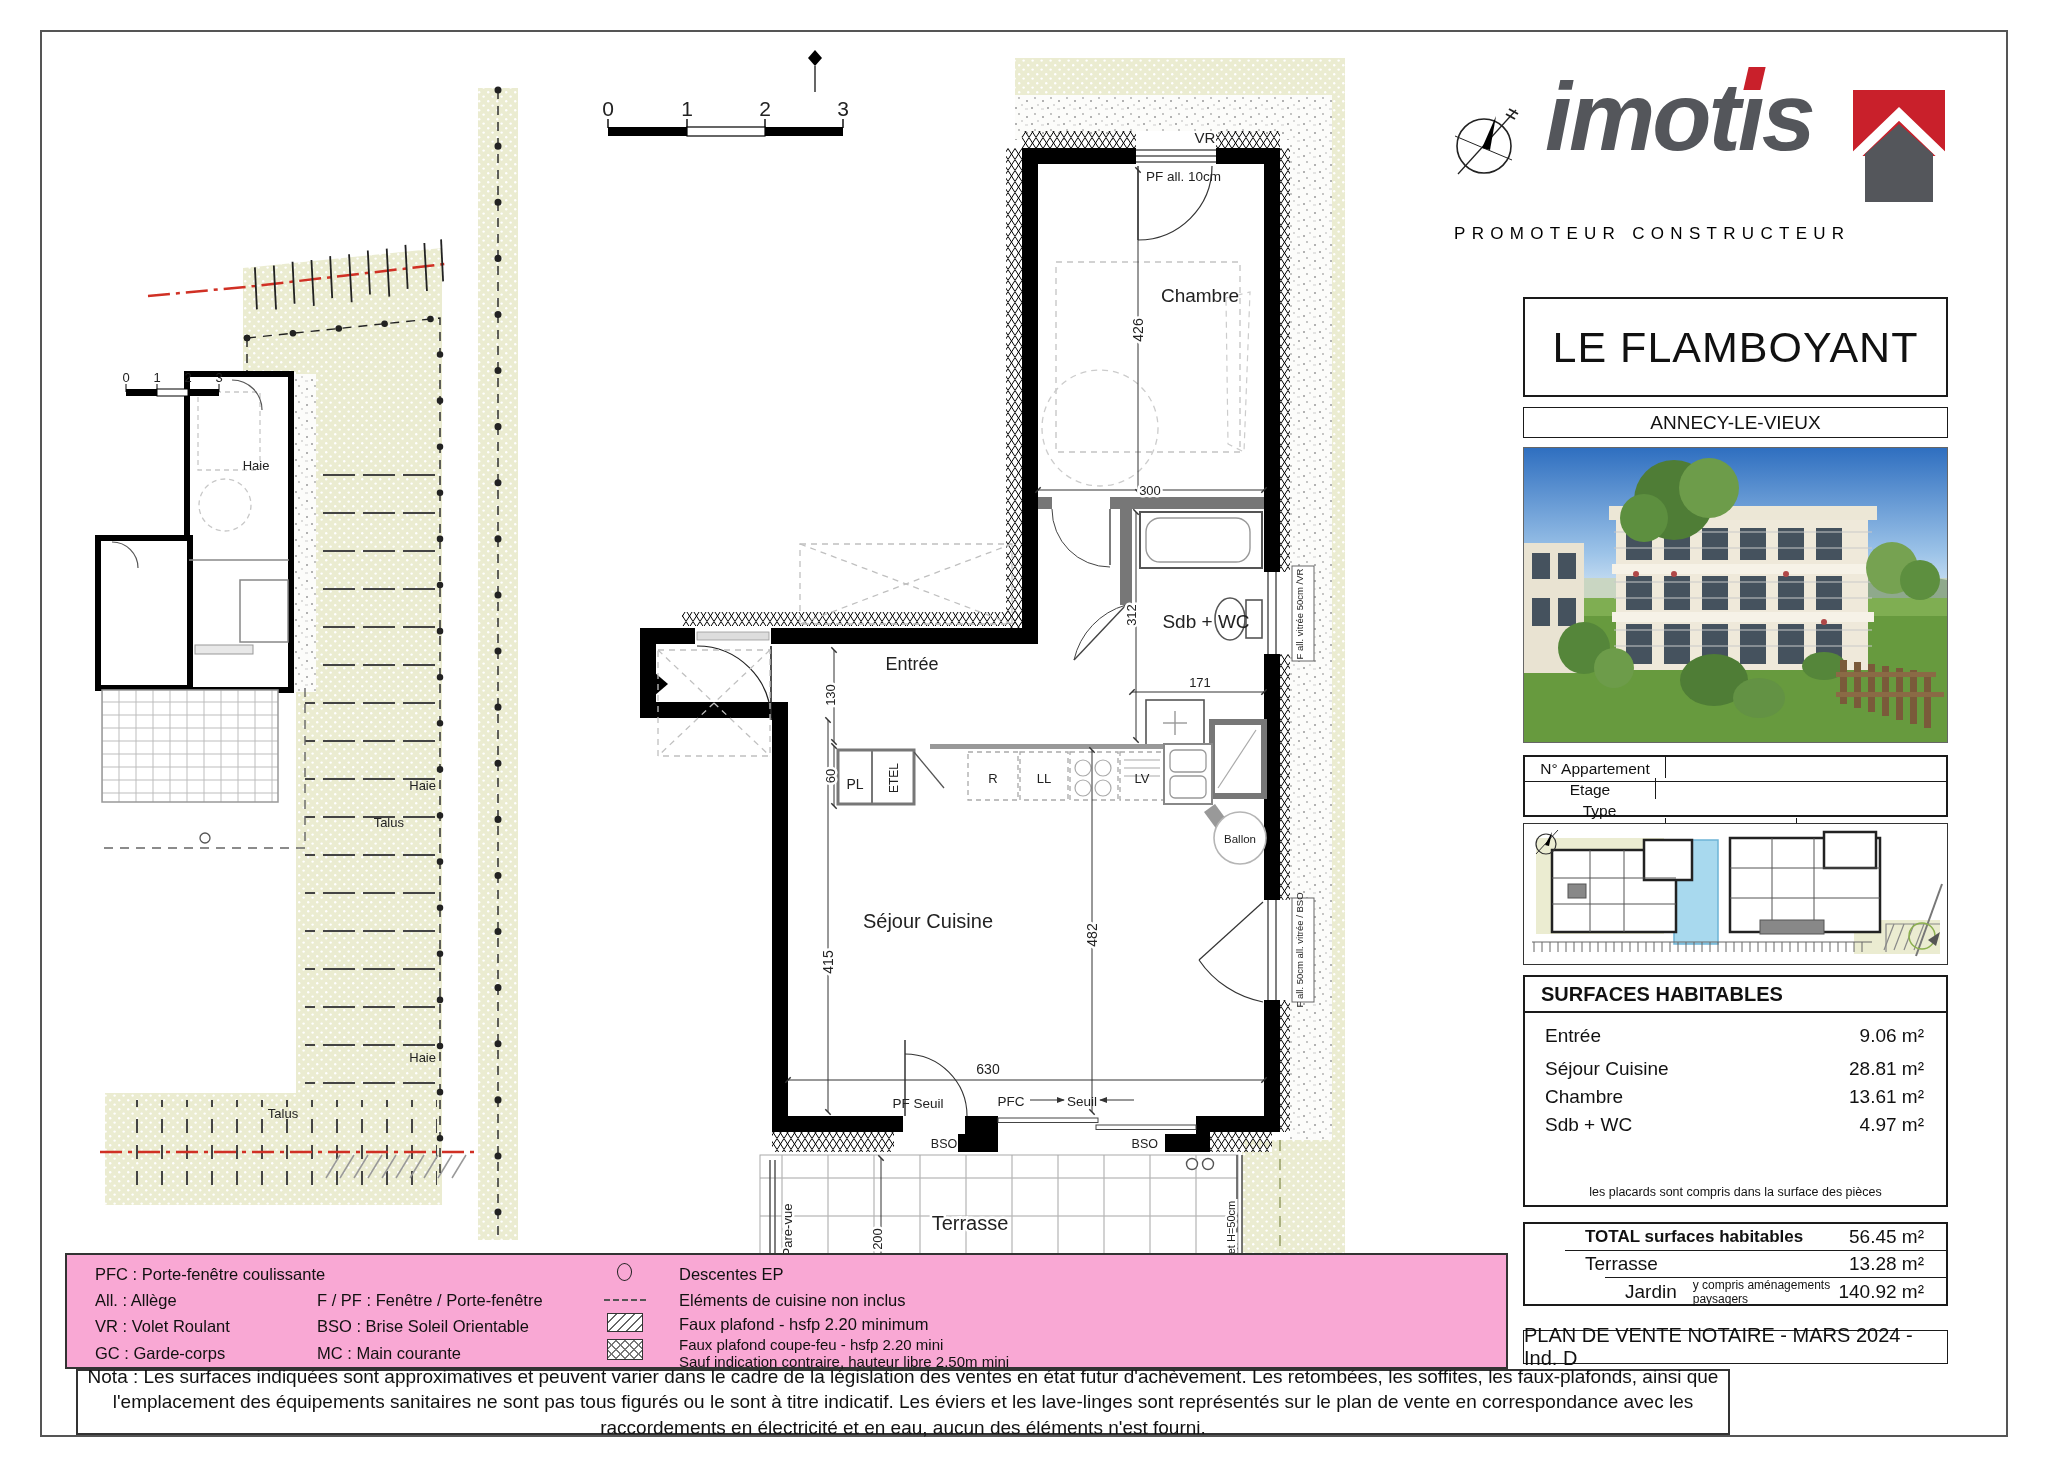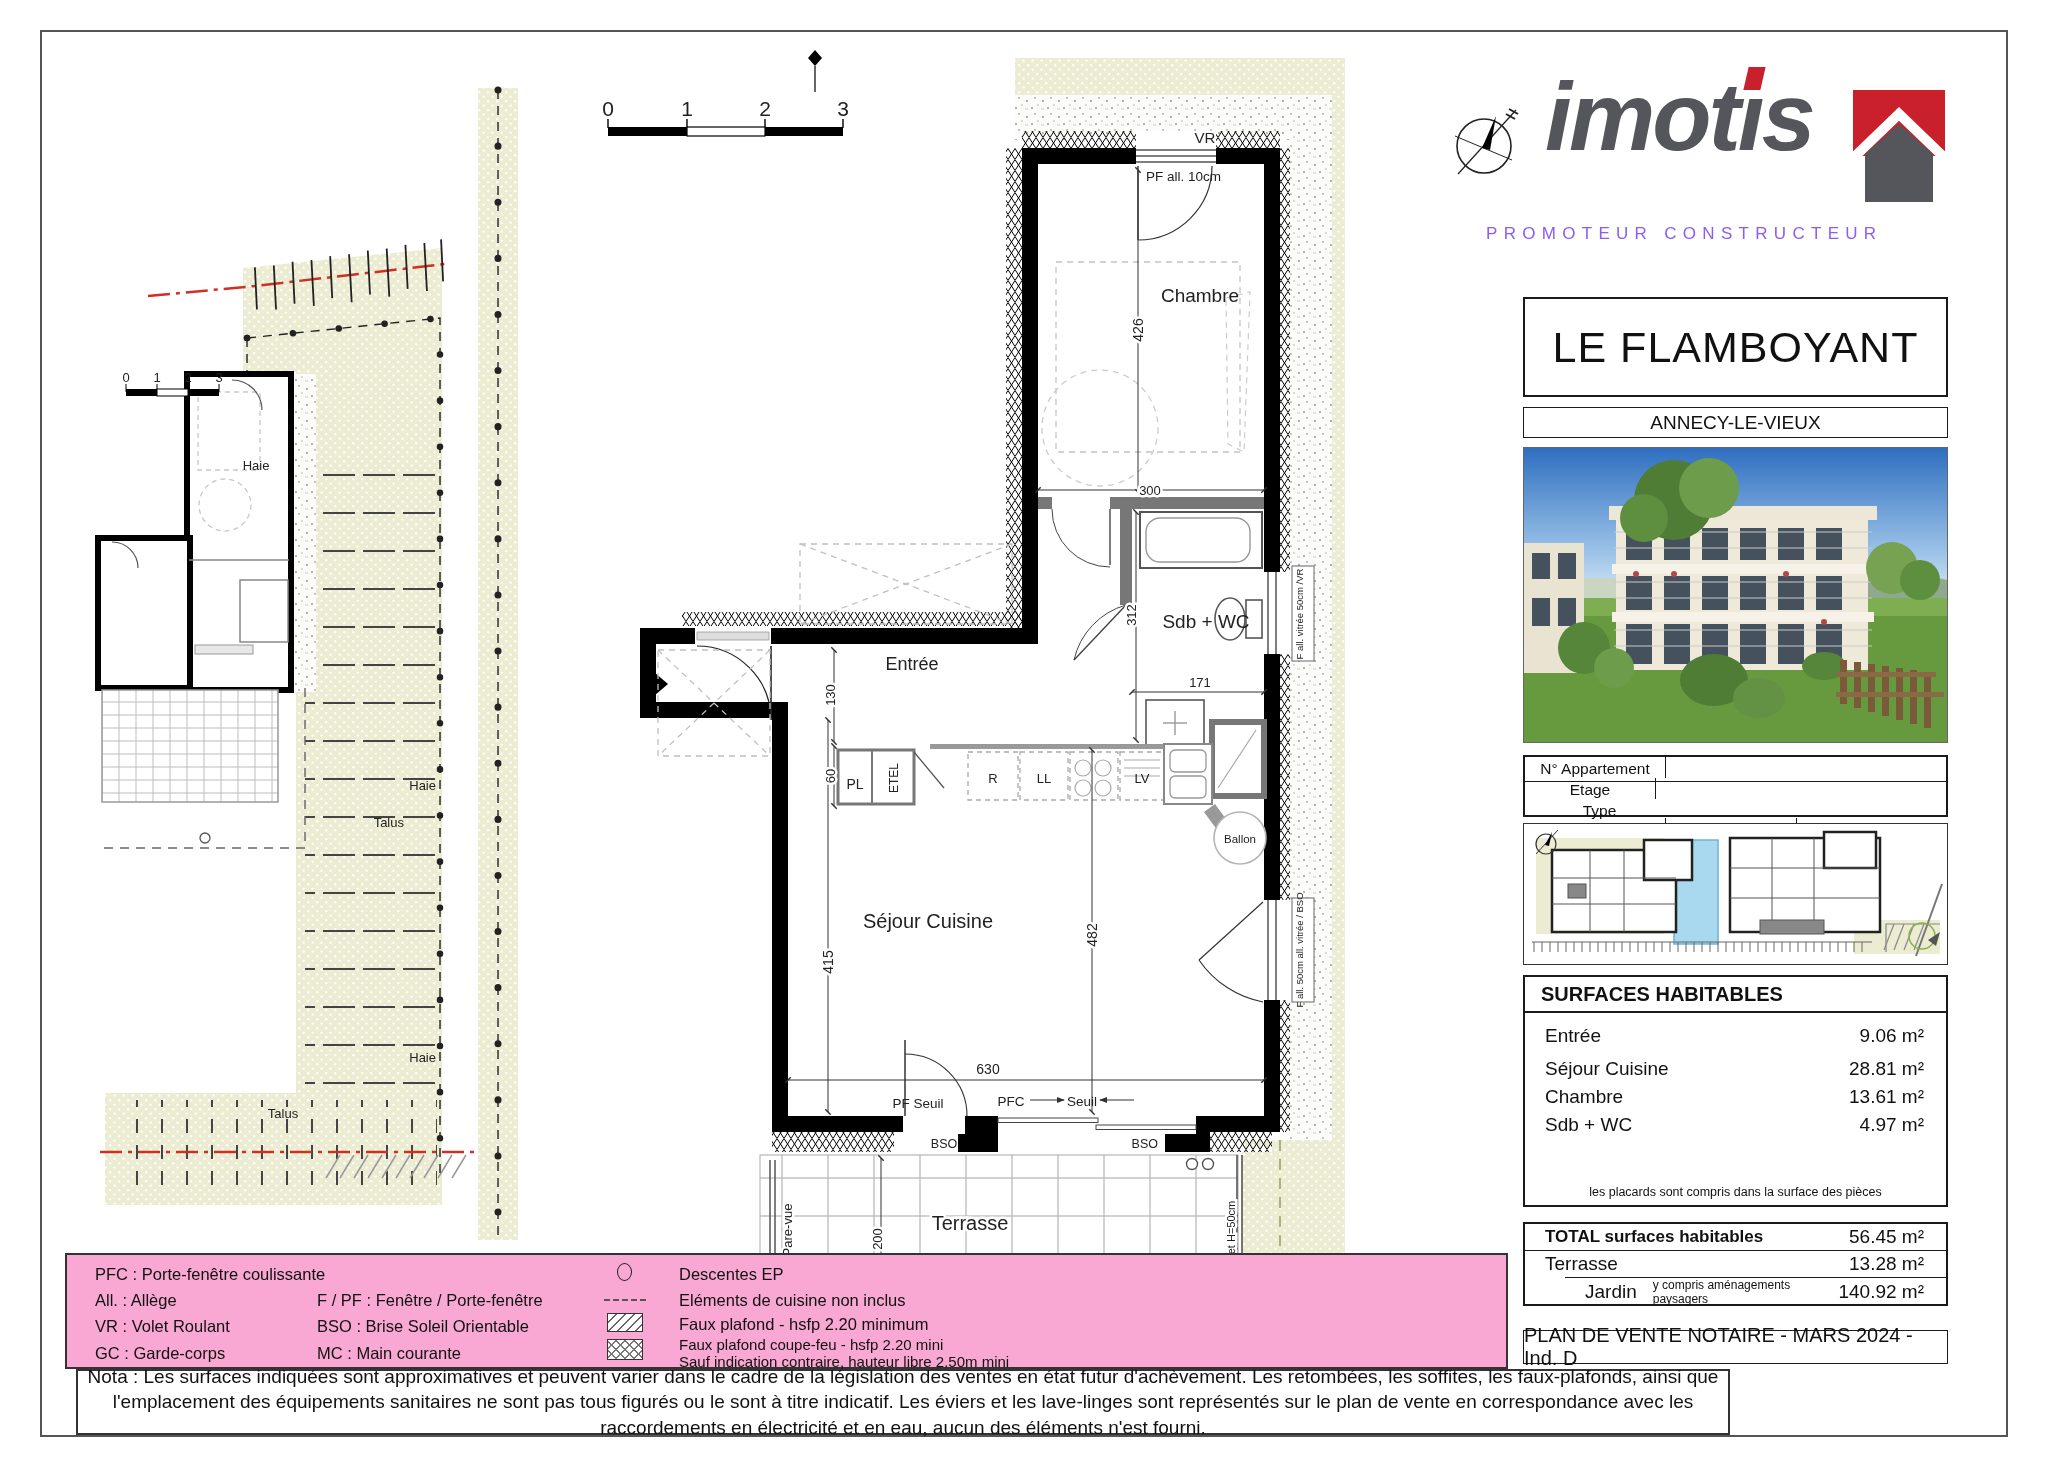--- a/index.html
+++ b/index.html
@@ -9,22 +9,22 @@
   .box{position:absolute;background:#fff;border:2px solid #1a1a1a;box-sizing:border-box;}
   .thin{border-width:1.5px;}
   svg text{font-family:"Liberation Sans",sans-serif;fill:#222;}
   .halo{stroke:#fff;stroke-width:5px;paint-order:stroke fill;}
   
   #logoText{position:absolute;left:1545px;top:68px;font-size:97px;font-weight:bold;
             font-style:italic;color:#54565b;letter-spacing:-3px;line-height:1;}
   .ri{position:relative;}
   .rdot{position:absolute;top:5px;left:8px;width:17px;height:23px;background:#c9202b;
         transform:skewX(-13deg);}
-  #tagline{position:absolute;left:1486px;top:224px;width:405px;font-size:17px;
-           color:#8b5cf6;letter-spacing:6.3px;white-space:nowrap;}
+  #tagline{position:absolute;left:1454px;top:224px;width:405px;font-size:17px;
+           color:#000000;letter-spacing:6.3px;white-space:nowrap;}
   
   .sym{position:absolute;box-sizing:border-box;}
   .sym-circle{width:15px;height:18px;border:1.6px solid #222;border-radius:50%;}
   .sym-dash{width:42px;border-top:2.5px dashed #555;}
   .sym-hatch{width:36px;height:19px;border:1.5px solid #333;
      background:repeating-linear-gradient(135deg,#fff,#fff 5px,#666 5px,#666 6.5px);}
   .sym-cross{width:36px;height:21px;border:1.5px solid #333;
      background:repeating-linear-gradient(45deg,rgba(255,255,255,0),rgba(255,255,255,0) 5px,#777 5px,#777 6.5px),
                 repeating-linear-gradient(135deg,#fff,#fff 5px,#777 5px,#777 6.5px);}
   .lg{position:absolute;font-size:16.5px;white-space:nowrap;}
@@ -641,21 +641,21 @@
       <span>Chambre</span>
       <span>13.61 m²</span>
     </div>
     <div class="srow" style="margin-top:6px;">
       <span>Sdb + WC</span>
       <span>4.97 m²</span>
     </div>
     <div style="position:absolute;bottom:6px;left:0;width:100%;text-align:center;font-size:12.5px;">les placards sont compris dans la surface des pièces</div>
   </div>
 
-  <div class="box" style="left:1523px;top:1222px;width:425px;height:84px;">
+  <div class="box" style="left:1523px;top:1222px;width:425px;height:84px;padding-left:40px;">
     <div class="srow" style="height:26px;align-items:center;">
       <span style="font-weight:bold;font-size:17px;">TOTAL surfaces habitables</span>
       <span>56.45 m²</span>
     </div>
     <div class="srow" style="height:26px;align-items:center;border-top:1.6px solid #1a1a1a;">
       <span>Terrasse</span>
       <span>13.28 m²</span>
     </div>
     <div class="srow" style="height:27px;align-items:center;border-top:1.6px solid #1a1a1a;margin-left:40px;">
       <span>Jardin</span>

